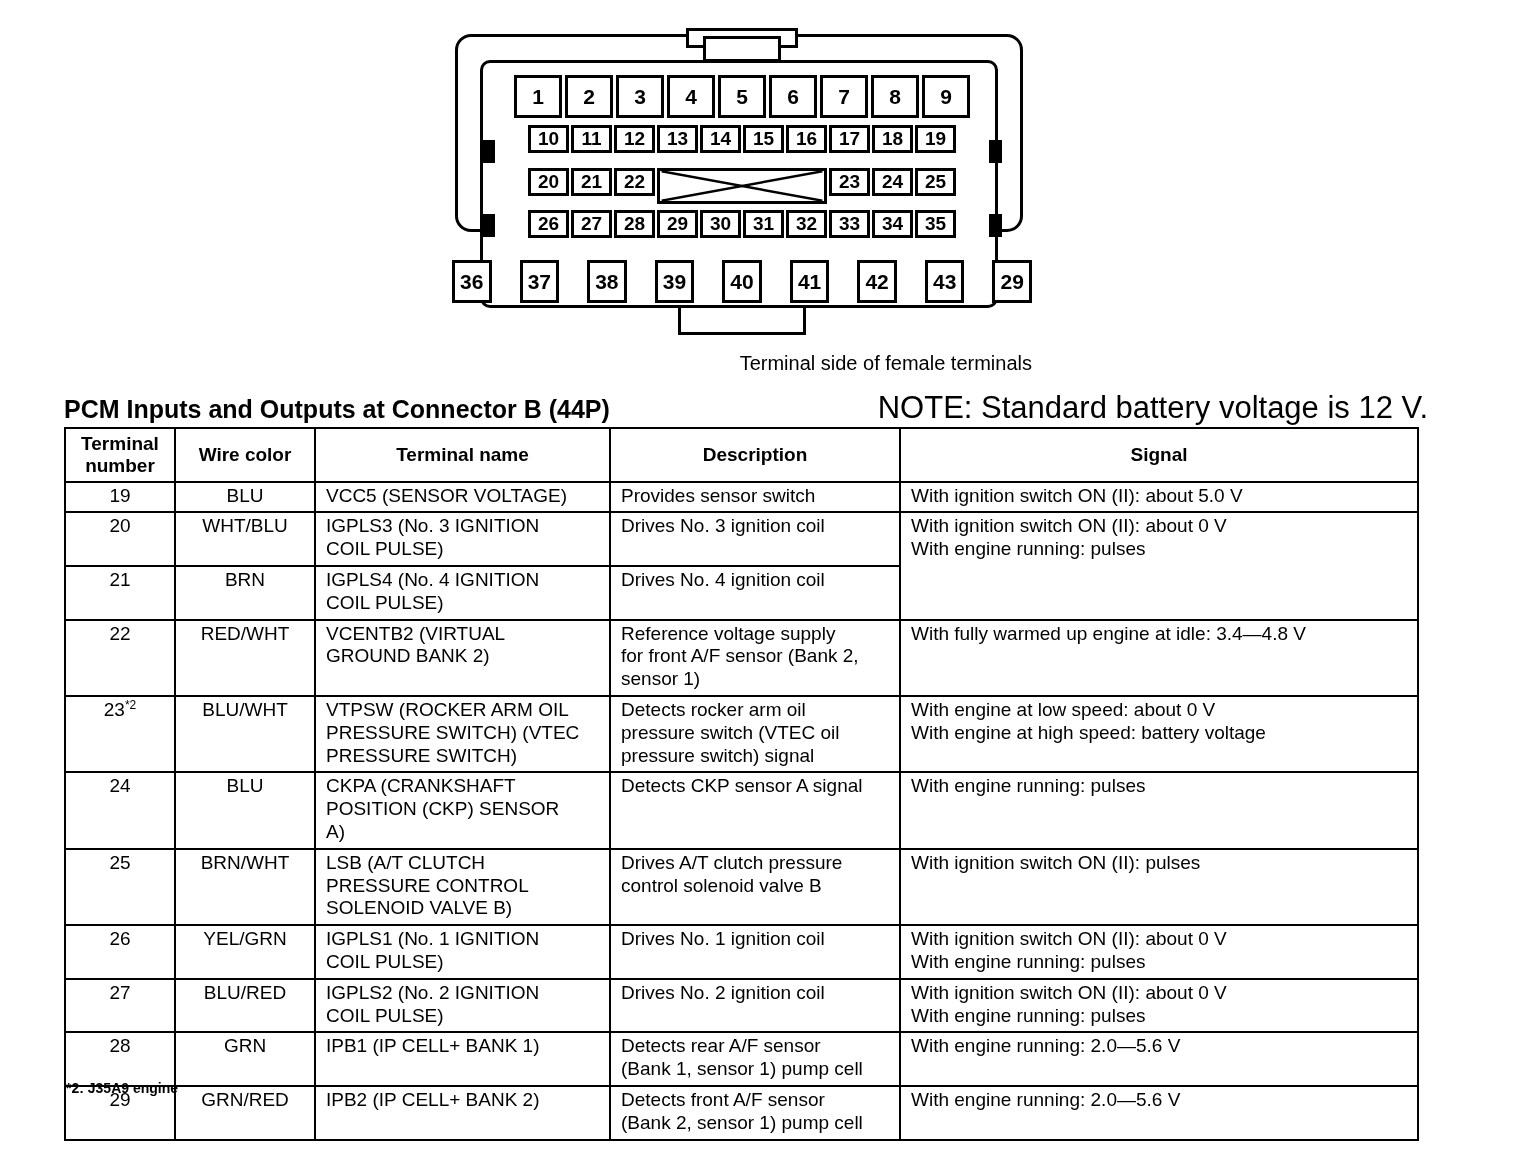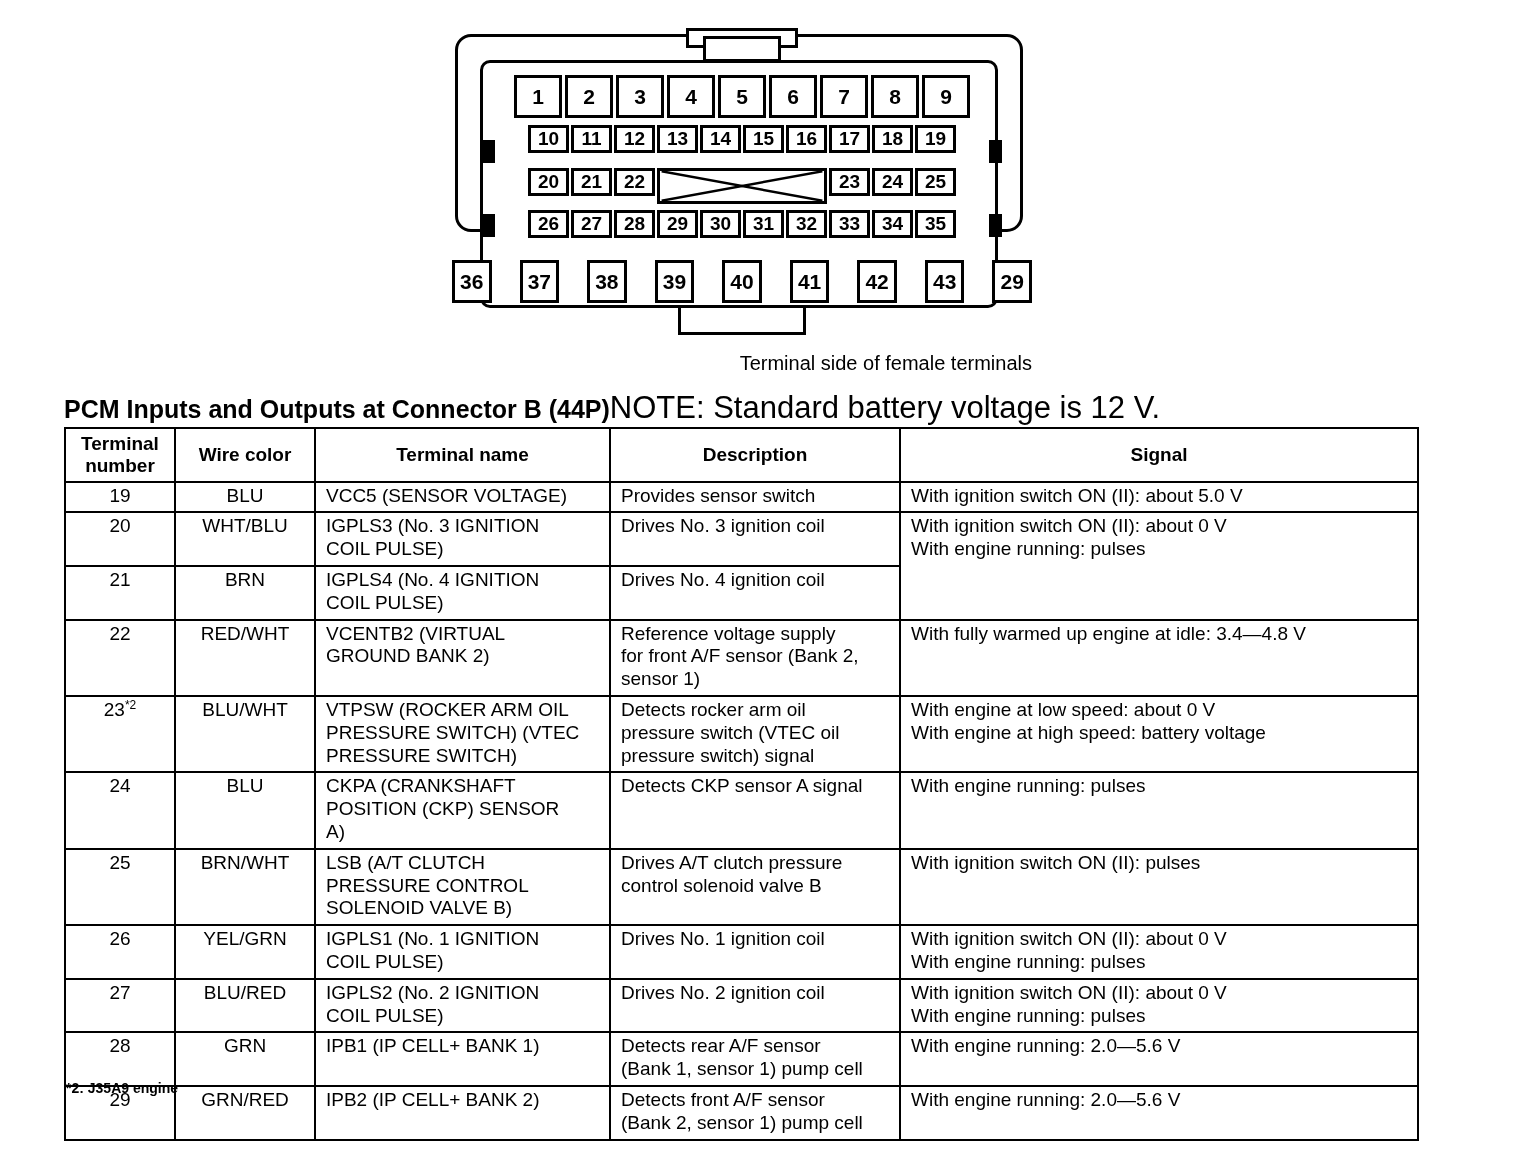--- a/index.html
+++ b/index.html
@@ -35,21 +35,21 @@
   .row-small .pin { width: 41px; height: 28px; font-size: 19px; }
   .pin-blocked { width: 170px; height: 36px; border: 3px solid #000; background: #fff; position: relative; }
   .pin-blocked svg { position: absolute; left: 0; top: 0; width: 100%; height: 100%; display: block; }
   .pin-blocked line { stroke: #000; stroke-width: 2.5; vector-effect: non-scaling-stroke; }
 
   .caption { position: absolute; left: 452px; top: 352px; width: 580px; text-align: right; font-size: 20px; }
 
   
   .titlebar {
     position: absolute; left: 64px; top: 390px; width: 1364px;
-    display: flex; justify-content: flex-start; align-items: baseline;
+    display: flex; justify-content: space-between; align-items: baseline;
   }
   .title { font-size: 25px; font-weight: bold; }
   .note { font-size: 31px; }
 
   
   table.pcm {
     position: absolute; left: 64px; top: 427px; width: 1353px;
     border-collapse: collapse; table-layout: fixed;
   }
   .pcm th, .pcm td {

